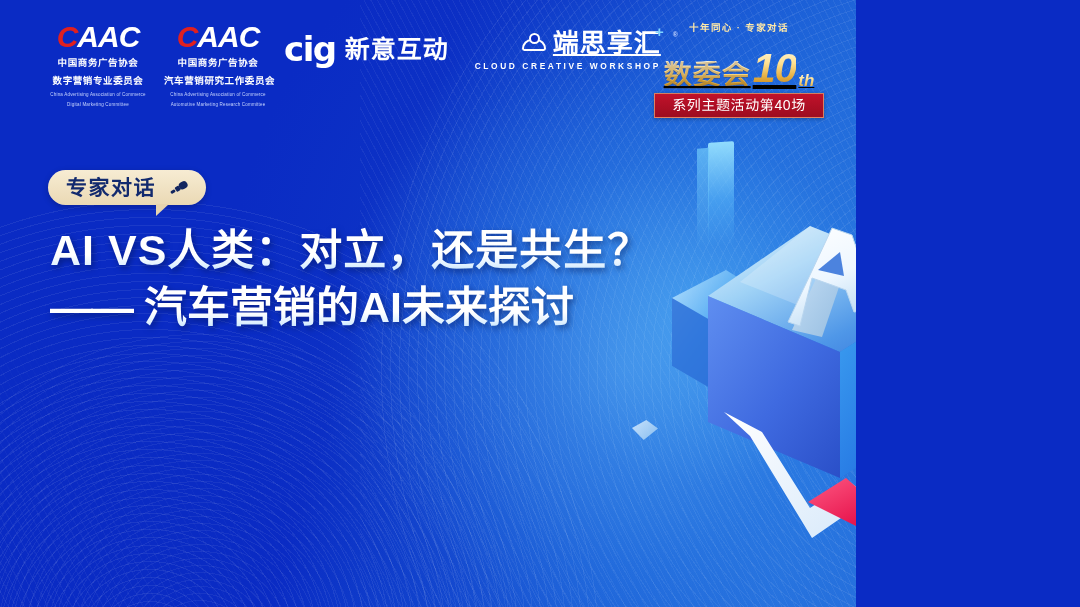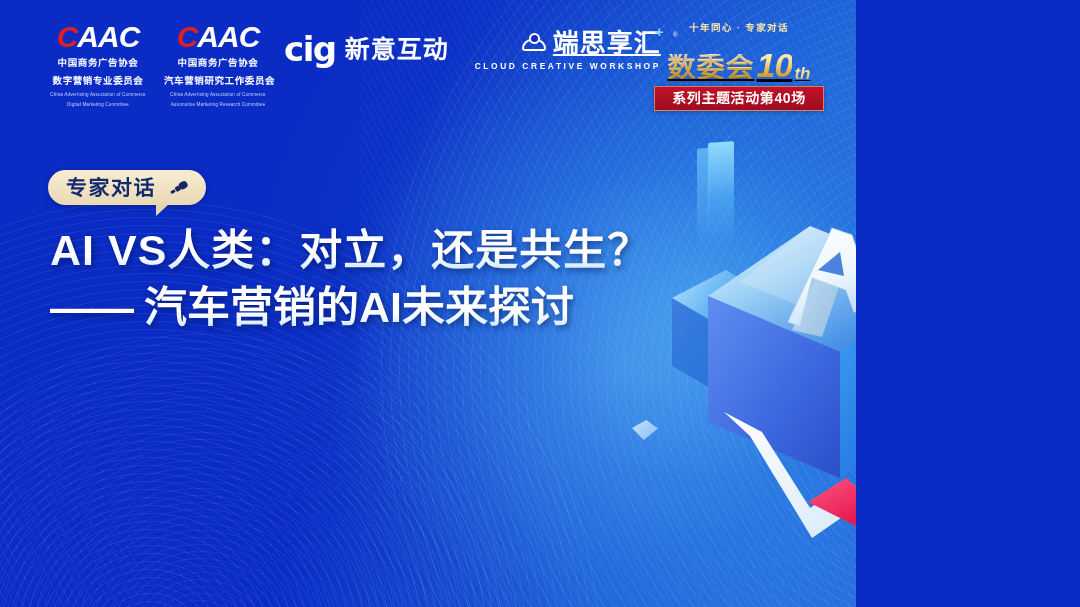--- a/index.html
+++ b/index.html
@@ -107,34 +107,34 @@
     margin-top:14px;
     text-decoration:underline;
   }
   .anniv-cn{
     font-size:28px;font-weight:bold;letter-spacing:1px;
     background:linear-gradient(180deg,#fff6d8 0%,#ffdf8e 40%,#e8b64a 70%,#c98f22 100%);
     -webkit-background-clip:text;background-clip:text;color:transparent;
     text-shadow:0 1px 0 rgba(90,50,0,.25);
   }
   .anniv-num{
-    font-size:34px;font-weight:bold;font-style:italic;letter-spacing:-1px;
+    font-size:41px;font-weight:bold;font-style:italic;letter-spacing:-1px;
     background:linear-gradient(180deg,#fff8de 0%,#ffe08f 38%,#e3ab3c 72%,#b8791a 100%);
     -webkit-background-clip:text;background-clip:text;color:transparent;
   }
   .anniv-th{
     font-size:17px;font-weight:bold;font-style:italic;
     background:linear-gradient(180deg,#fff8de 0%,#ffe08f 45%,#d9a236 100%);
     -webkit-background-clip:text;background-clip:text;color:transparent;
   }
   .anniv-ribbon{
     margin:4px auto 0;width:168px;padding:4px 0 5px;
     background:linear-gradient(180deg,#c1122a 0%,#9d0c20 100%);
     border:1px solid rgba(255,220,150,.55);
-    color:#ffffff;font-size:14px;font-weight:bold;letter-spacing:.6px;line-height:1;
+    color:#ffffff;font-size:14px;font-weight:normal;letter-spacing:.6px;line-height:1;
     box-shadow:0 1px 4px rgba(0,0,0,.3);
   }
 
   
   .expert-badge{
     position:absolute;left:48px;top:170px;
     background:linear-gradient(180deg,#f7ecd3 0%,#ead9b4 100%);
     border-radius:19px;padding:7px 16px 7px 18px;
     display:flex;align-items:center;gap:12px;
     box-shadow:0 2px 6px rgba(0,0,0,.22);

